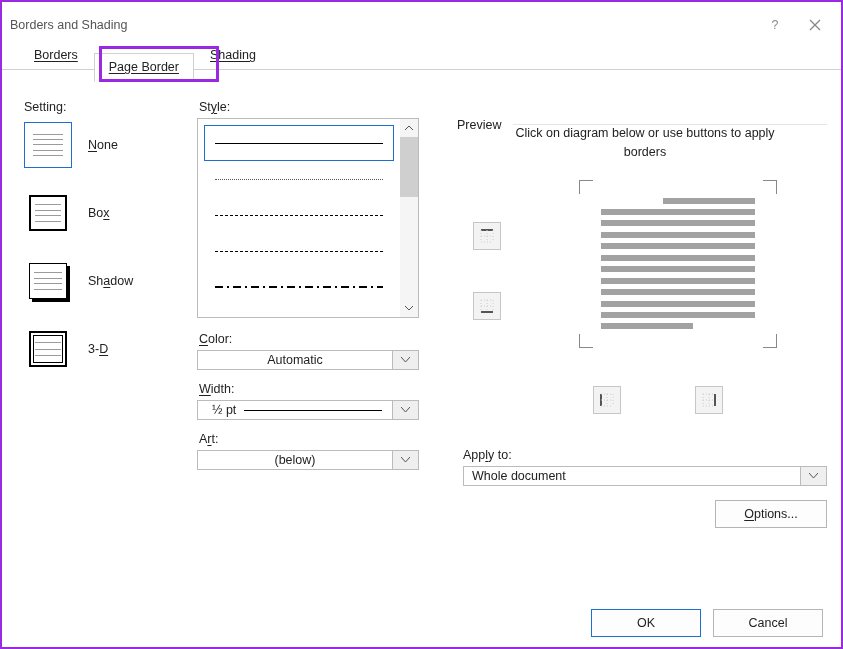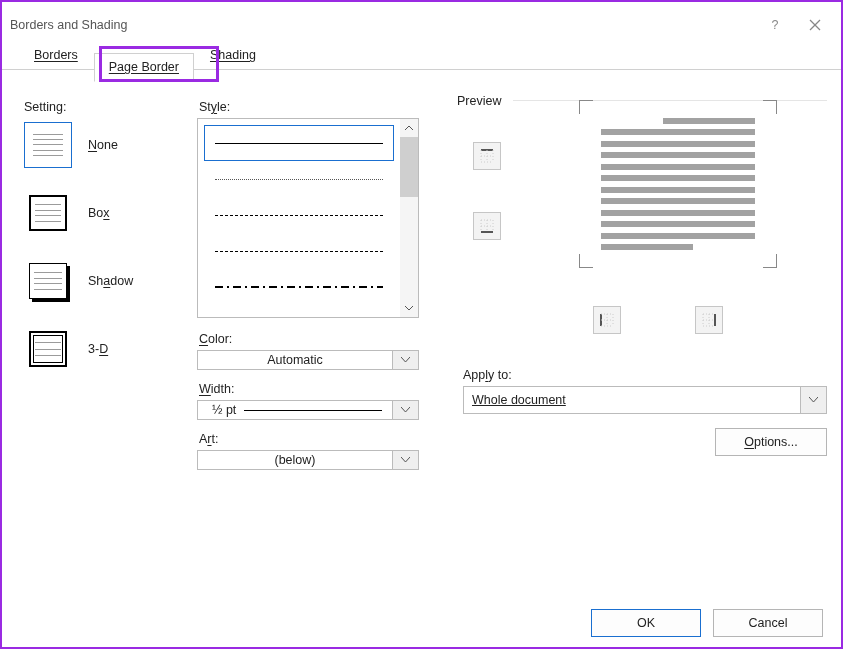--- a/index.html
+++ b/index.html
@@ -50,21 +50,21 @@
 .prev-line{position:absolute;left:50px;right:0;top:0;border-top:1px solid #e5e5e5;}
 .prev-hint{text-align:center;margin:24px 30px 18px;line-height:1.5;}
 .diagram-area{position:relative;height:260px;}
 .edge-btn{position:absolute;width:28px;height:28px;border:1px solid #c6c6c6;background:#f3f3f3;display:flex;align-items:center;justify-content:center;}
 .edge-btn svg{display:block;}
 .diagram{position:absolute;left:116px;top:0;width:198px;height:168px;}
 .corner{position:absolute;width:14px;height:14px;}
 .lines-blk{position:absolute;left:22px;right:22px;top:18px;bottom:18px;display:flex;flex-direction:column;justify-content:space-between;}
 .lines-blk .tl{height:6px;background:#a2a2a2;}
 .apply-lbl{margin:8px 0 4px;}
-.apply-drop{width:100%;height:28px;text-decoration:underline;}
+.apply-drop{width:100%;height:20px;}
 .opt-row{display:flex;justify-content:flex-end;margin-top:14px;}
 .btn{height:28px;border:1px solid #b5b5b5;background:#fdfdfd;padding:0 22px;display:flex;align-items:center;justify-content:center;cursor:default;}
 .opt-row .btn{width:112px;}
 .footer{position:absolute;left:0;right:0;bottom:10px;display:flex;justify-content:flex-end;gap:12px;padding-right:18px;}
 .footer .btn{width:110px;}
 .footer .btn.primary{border:1.5px solid var(--blue-sel);}
 </style>
 </head>
 <body>
 
@@ -209,20 +209,21 @@
               <polyline points="0,0 4.5,5 9,0" fill="none" stroke="#555"></polyline>
             </svg>
           </div>
       </div>
     </div>
 
     <div class="col-right">
       <div class="preview-frame">
         <div class="prev-line"></div>
         <span class="prev-label">Preview</span>
+        <div class="prev-hint">Click on diagram below or use buttons to apply borders</div>
 
         <div class="diagram-area">
 
           <div class="edge-btn" style="left:10px;top:42px;">
             <svg width="16" height="16">
                 <rect x="2" y="1" width="12" height="2" fill="#555"></rect>
                 <line x1="2" y1="8" x2="14" y2="8" stroke="#ccc" stroke-dasharray="1 2"></line>
                 <line x1="2" y1="14" x2="14" y2="14" stroke="#ccc" stroke-dasharray="1 2"></line>
                 <line x1="2" y1="2" x2="2" y2="14" stroke="#ccc" stroke-dasharray="1 2"></line>
                 <line x1="14" y1="2" x2="14" y2="14" stroke="#ccc" stroke-dasharray="1 2"></line>

